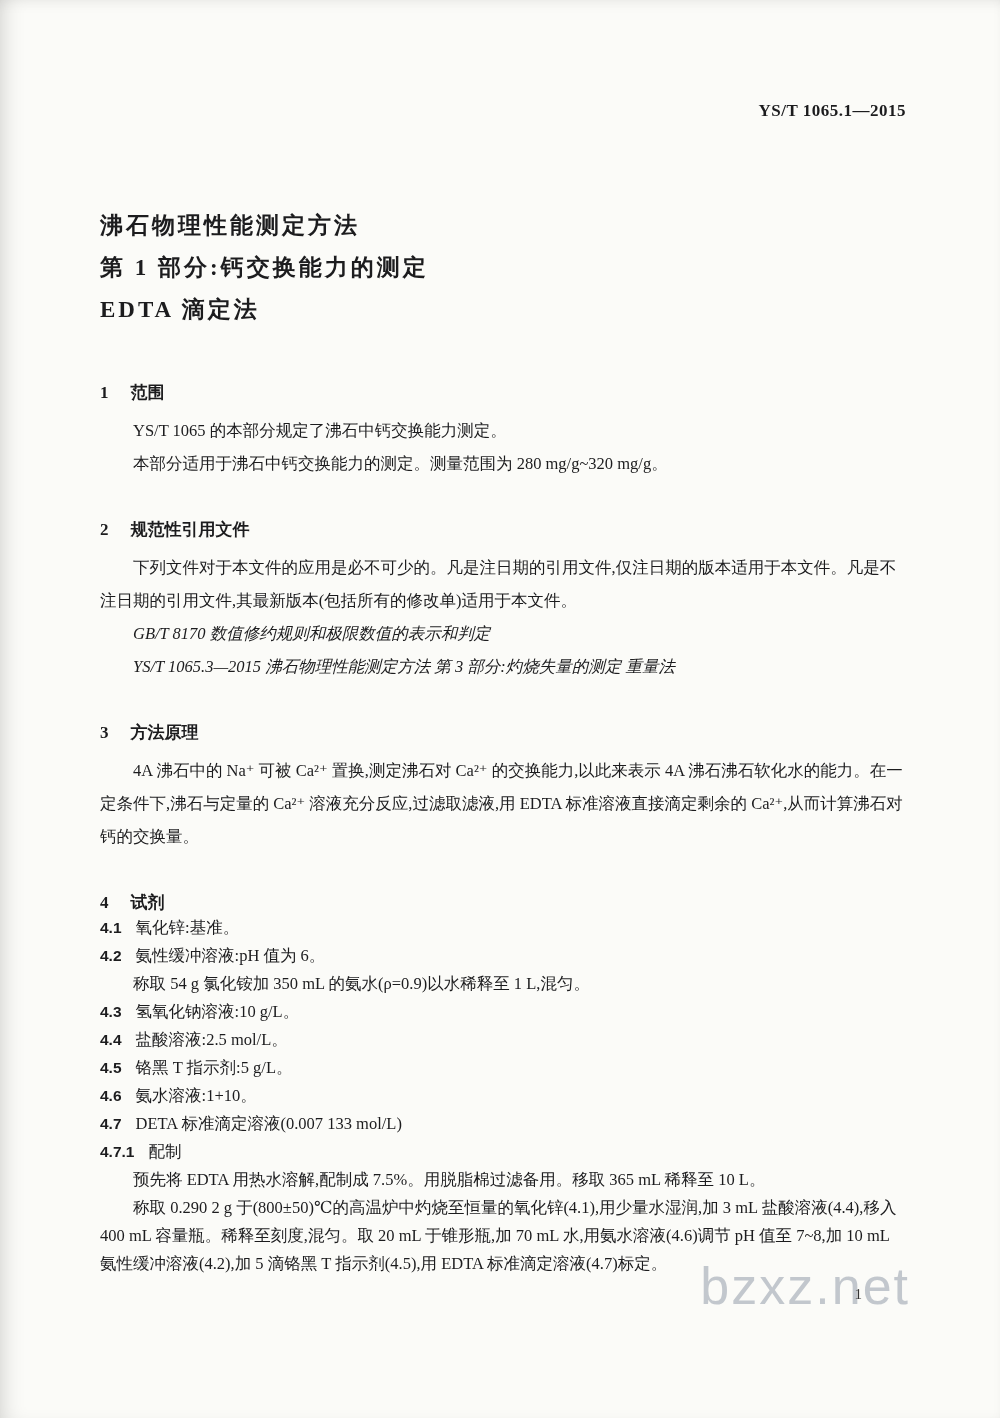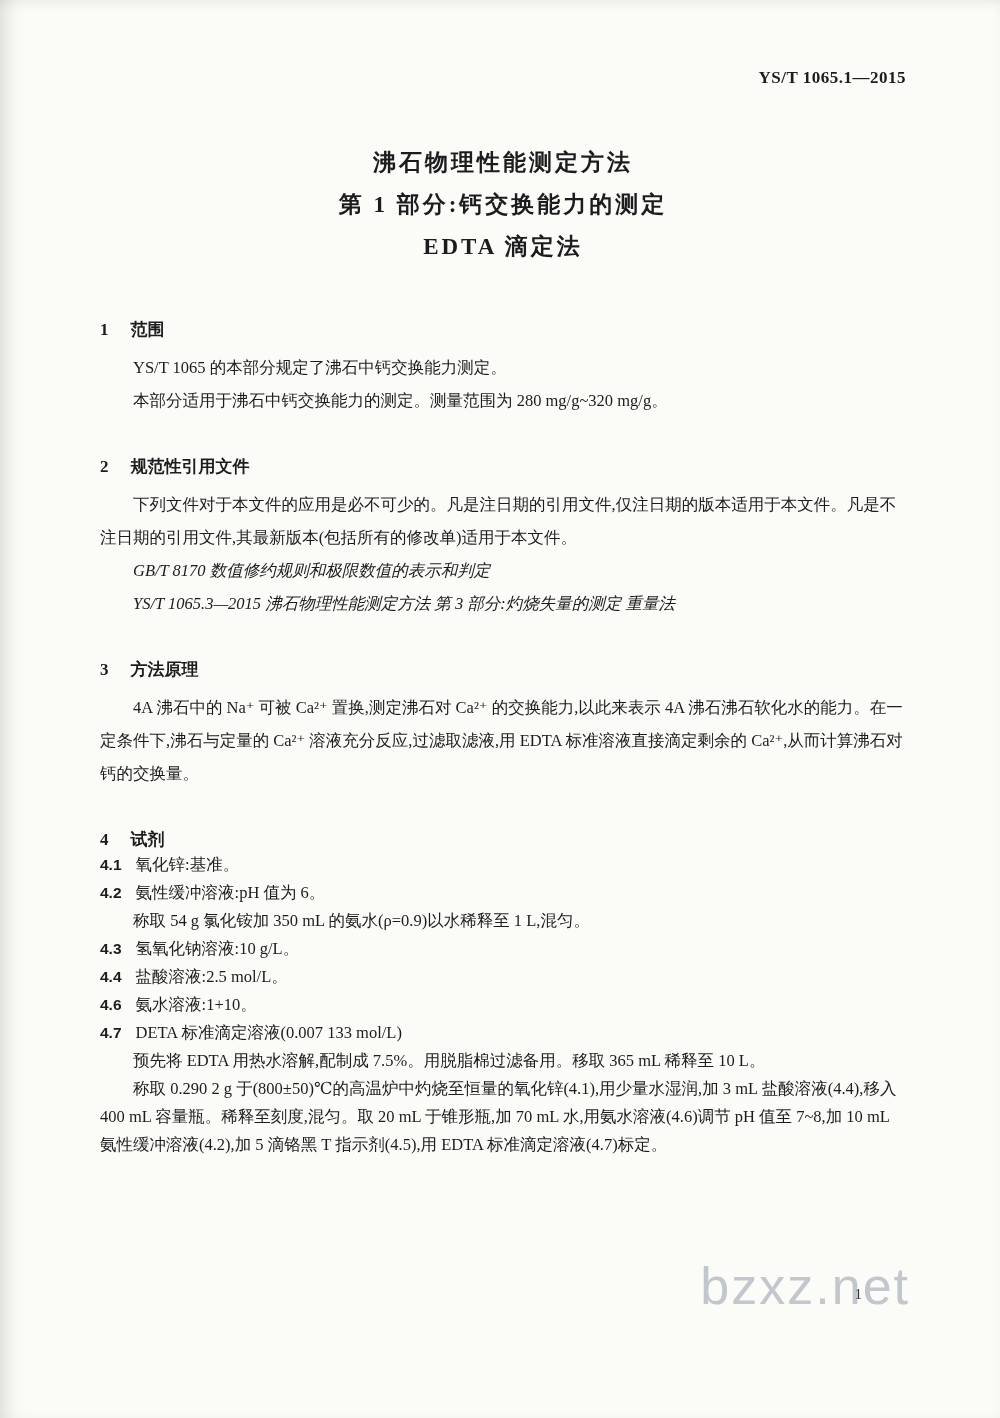--- a/index.html
+++ b/index.html
@@ -12,32 +12,31 @@
     height: 1418px;
     margin: 0 auto;
     background: #fbfbf8;
     color: #1c1c1e;
     overflow: hidden;
     box-shadow: inset 16px 0 24px -16px rgba(0,0,0,0.20),
                 inset 0 12px 16px -12px rgba(0,0,0,0.08),
                 inset -6px 0 14px -10px rgba(0,0,0,0.06);
   }
 
-  .content { padding: 68px 94px 0 100px; }
+  .content { padding: 101px 94px 0 100px; }
 
   .doc-number {
     text-align: right;
     font-size: 17px;
     font-weight: bold;
     letter-spacing: 0.5px;
   }
 
   .title-block {
-    margin-top: 54px;
-    text-align: center;
+    margin-top: 84px;
     font-weight: bold;
   }
   .title-line {
     font-size: 23px;
     line-height: 42px;
     letter-spacing: 3px;
   }
 
   .sec-heading {
     display: flex;
@@ -167,26 +166,34 @@
         <p class="item-para">称取 54 g 氯化铵加 350 mL 的氨水(ρ=0.9)以水稀释至 1 L,混匀。</p>
         <div class="item">
           <span class="item-num">4.3</span>
           <span class="item-text">氢氧化钠溶液:10 g/L。</span>
         </div>
         <div class="item">
           <span class="item-num">4.4</span>
           <span class="item-text">盐酸溶液:2.5 mol/L。</span>
         </div>
         <div class="item">
+          <span class="item-num">4.5</span>
+          <span class="item-text">铬黑 T 指示剂:5 g/L。</span>
+        </div>
+        <div class="item">
           <span class="item-num">4.6</span>
           <span class="item-text">氨水溶液:1+10。</span>
         </div>
         <div class="item">
           <span class="item-num">4.7</span>
           <span class="item-text">DETA 标准滴定溶液(0.007 133 mol/L)</span>
+        </div>
+        <div class="item">
+          <span class="item-num">4.7.1</span>
+          <span class="item-text">配制</span>
         </div>
         <p class="item-para">预先将 EDTA 用热水溶解,配制成 7.5%。用脱脂棉过滤备用。移取 365 mL 稀释至 10 L。</p>
         <p class="item-para">称取 0.290 2 g 于(800±50)℃的高温炉中灼烧至恒量的氧化锌(4.1),用少量水湿润,加 3 mL 盐酸溶液(4.4),移入 400 mL 容量瓶。稀释至刻度,混匀。取 20 mL 于锥形瓶,加 70 mL 水,用氨水溶液(4.6)调节 pH 值至 7~8,加 10 mL 氨性缓冲溶液(4.2),加 5 滴铬黑 T 指示剂(4.5),用 EDTA 标准滴定溶液(4.7)标定。</p>
       </div>
     </div>
 
   </div>
 
   <div class="page-number">1</div>
   <div class="watermark">bzxz.net</div>

